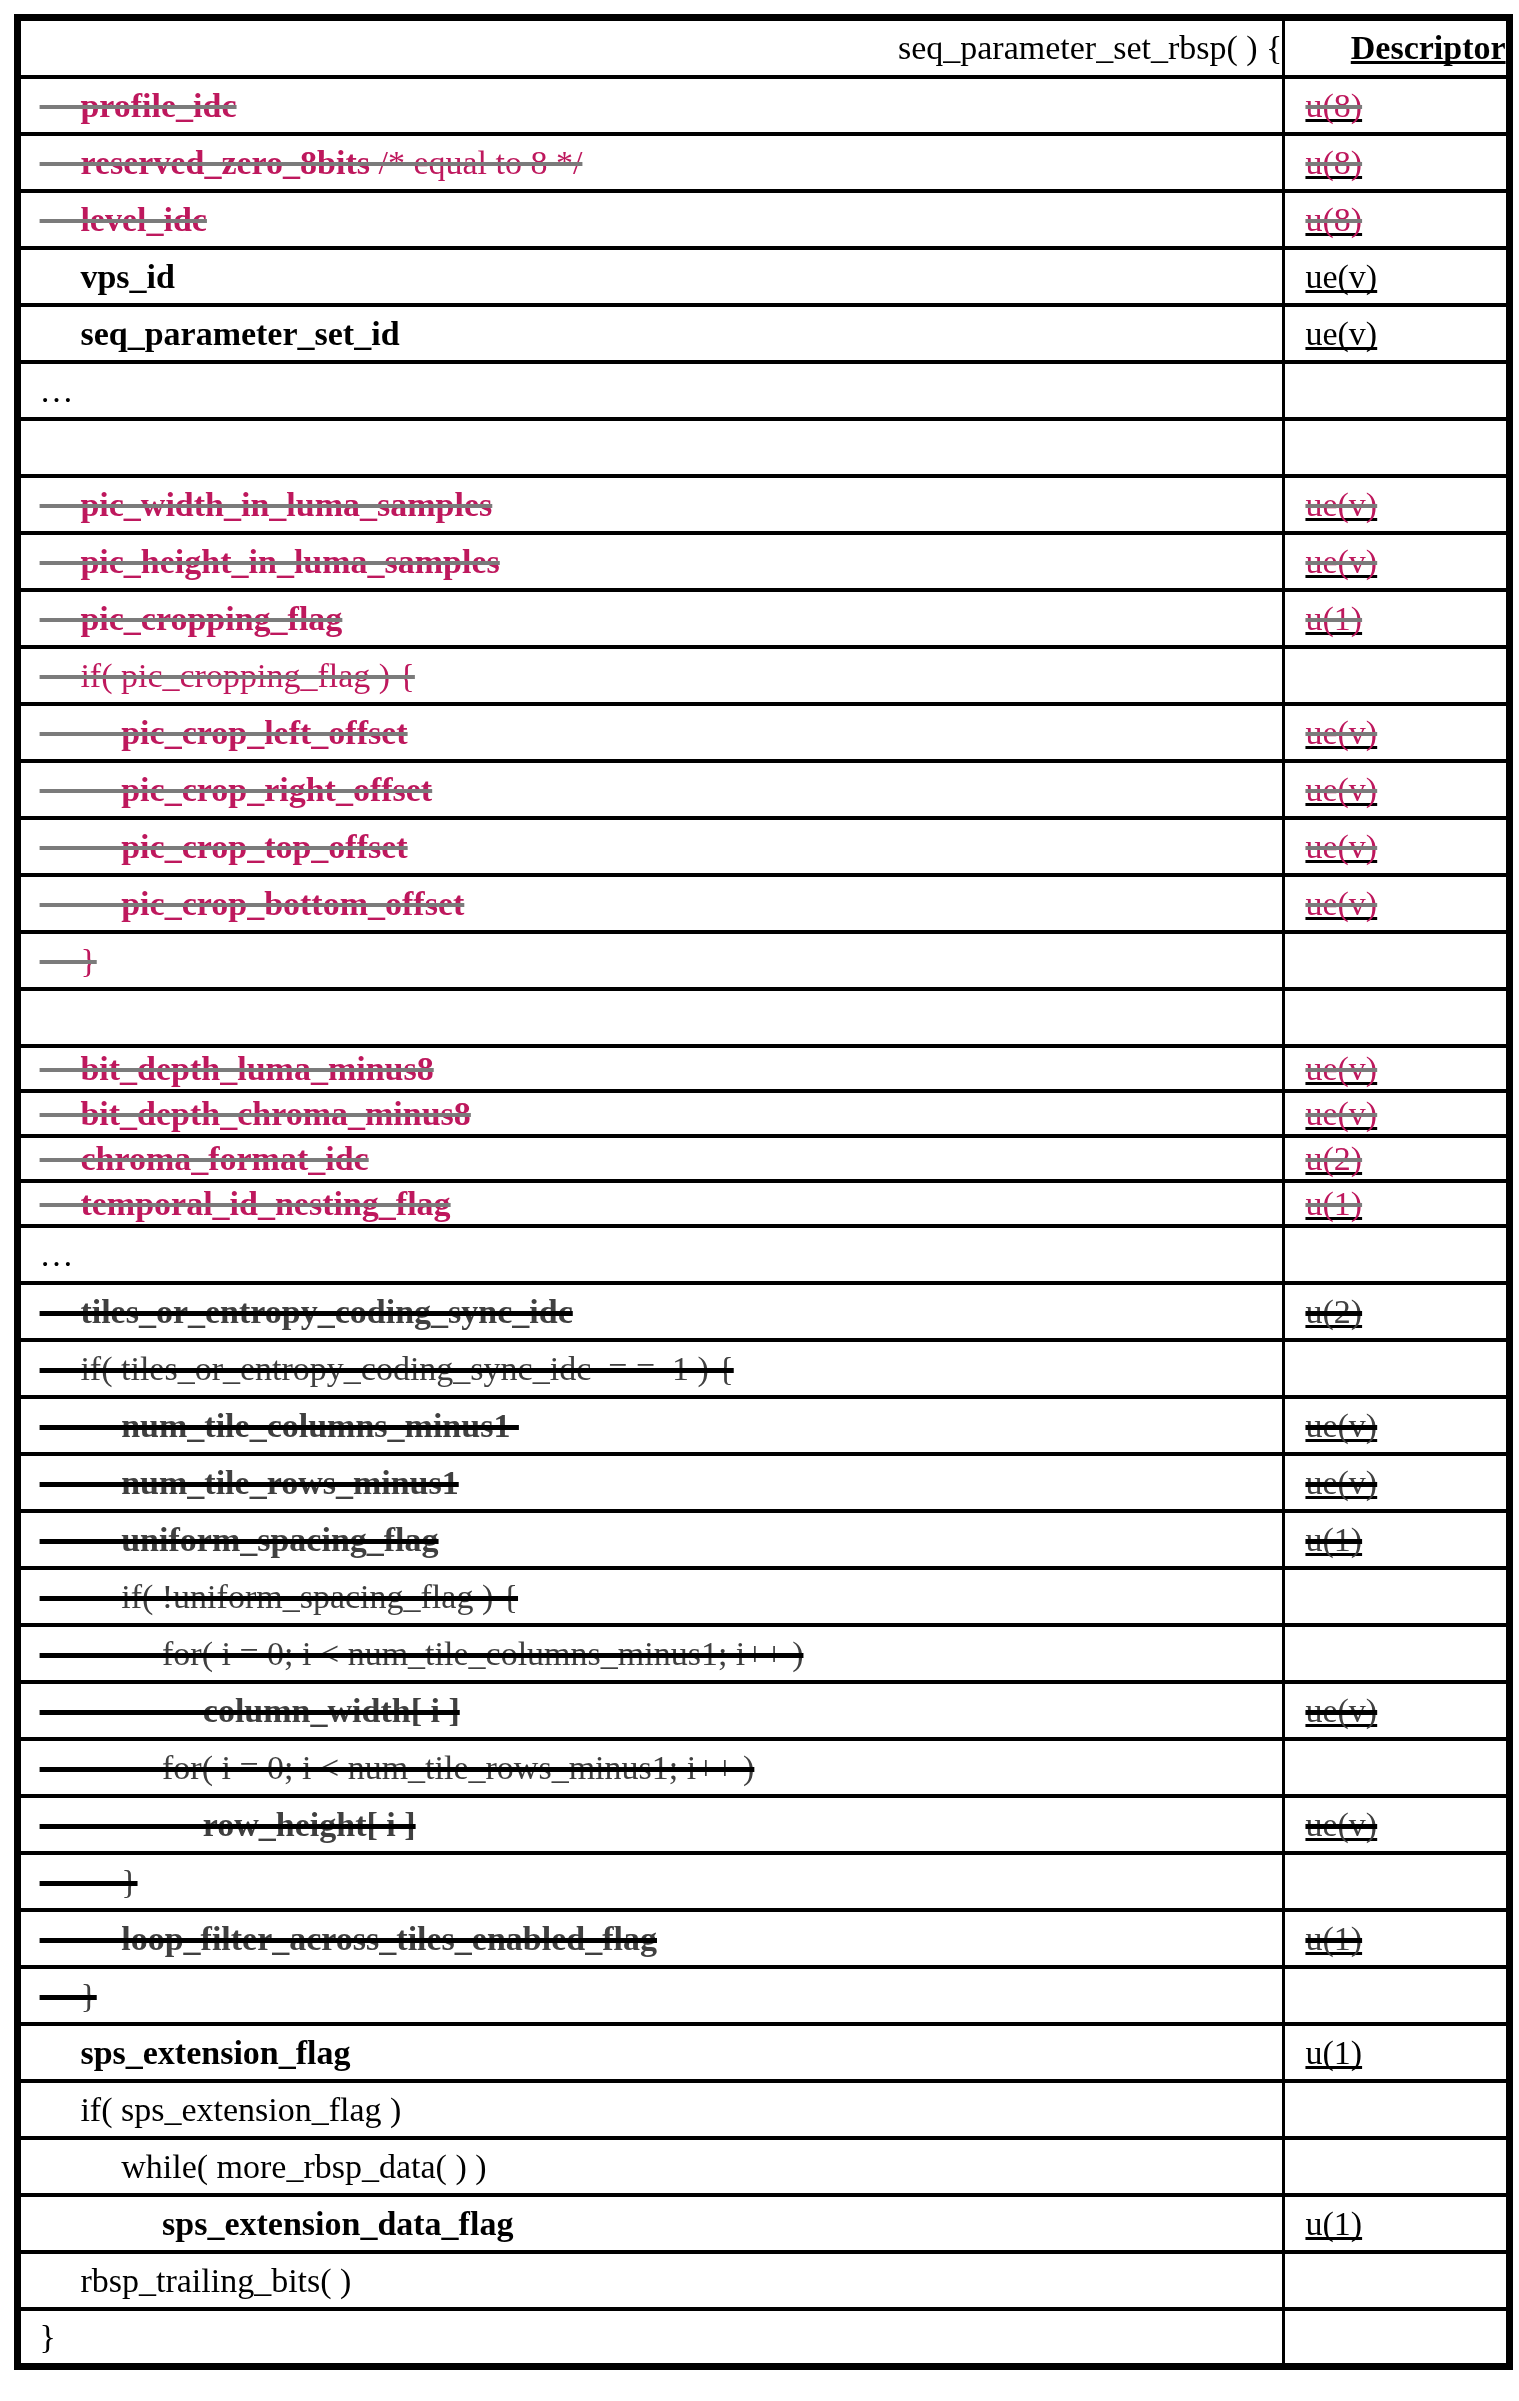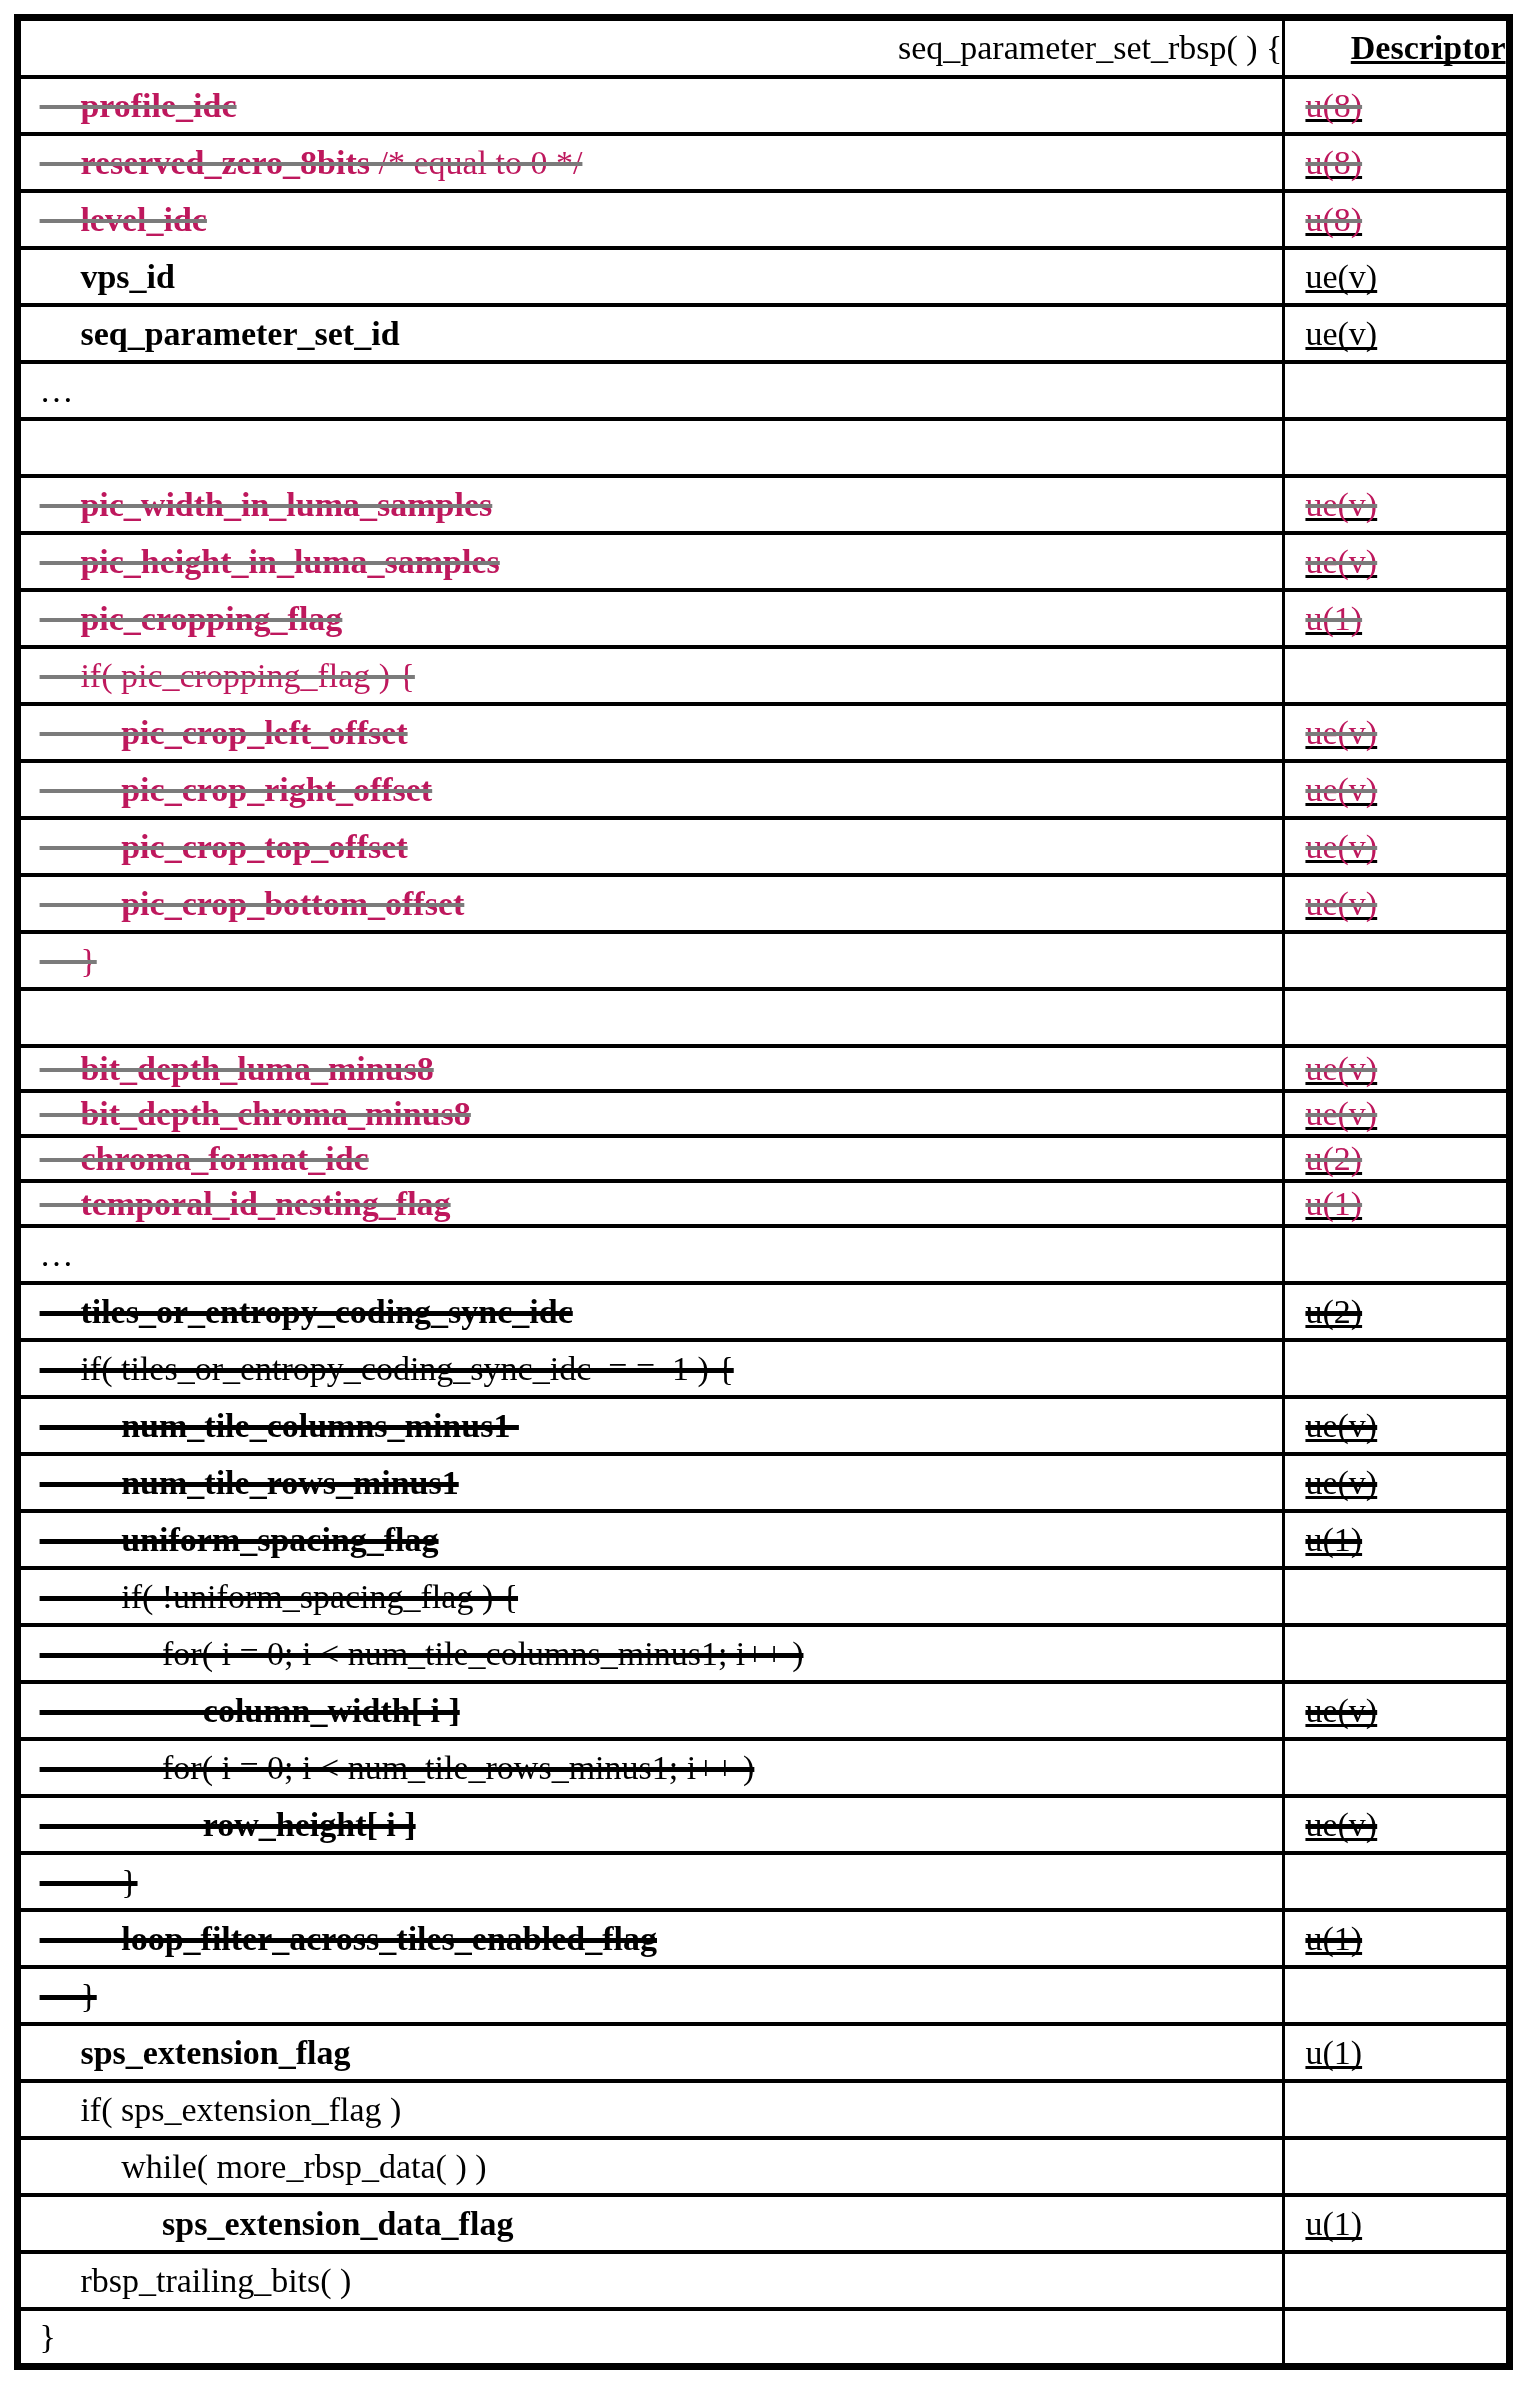--- a/index.html
+++ b/index.html
@@ -51,21 +51,21 @@
   }
   .bold { font-weight: bold; }
   .suffix { font-weight: normal; }
   .del-gray {
     color: #be185d;
     text-decoration: line-through;
     text-decoration-thickness: 3.6px;
     text-decoration-color: #7b7b7b;
   }
   .del-black {
-    color: #000000;
+    color: #404040;
     text-decoration: line-through;
     text-decoration-thickness: 5.4px;
     text-decoration-color: #000000;
   }
 </style>
 </head>
 <body>
 
 <table class="syntax-table">
   <colgroup>
@@ -81,21 +81,21 @@
         <span class="lbl bold">Descriptor</span>
       </th>
     </tr>
   </thead>
   <tbody>
       <tr>
         <td><span class="lbl bold del-gray">  profile_idc</span></td>
         <td><span class="lbl del-gray">u(8)</span></td>
       </tr>
       <tr>
-        <td><span class="lbl bold del-gray">  reserved_zero_8bits<span class="suffix"> /* equal to 0 */</span></span></td>
+        <td><span class="lbl bold del-gray">  reserved_zero_8bits<span class="suffix"> /* equal to 8 */</span></span></td>
         <td><span class="lbl del-gray">u(8)</span></td>
       </tr>
       <tr>
         <td><span class="lbl bold del-gray">  level_idc</span></td>
         <td><span class="lbl del-gray">u(8)</span></td>
       </tr>
       <tr>
         <td><span class="lbl bold">  vps_id</span></td>
         <td><span class="lbl">ue(v)</span></td>
       </tr>

